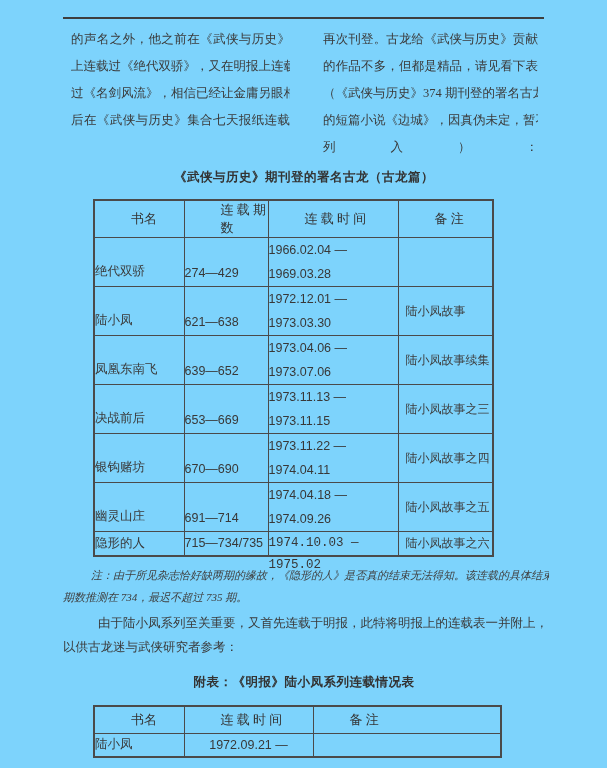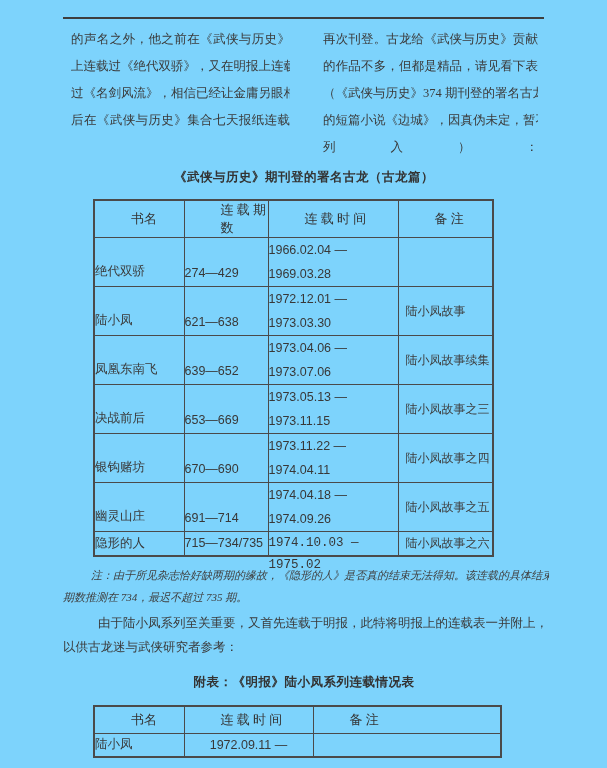--- a/index.html
+++ b/index.html
@@ -122,21 +122,21 @@
         <td class="c-dates">
           <div class="dline num">1973.04.06 —</div>
           <div class="dline num">1973.07.06</div>
         </td>
         <td class="c-remark">陆小凤故事续集</td>
       </tr>
       <tr class="drow">
         <td class="c-book">决战前后</td>
         <td class="c-issue num">653—669</td>
         <td class="c-dates">
-          <div class="dline num">1973.05.13 —</div>
+          <div class="dline num">1973.11.13 —</div>
           <div class="dline num">1973.11.15</div>
         </td>
         <td class="c-remark">陆小凤故事之三</td>
       </tr>
       <tr class="drow">
         <td class="c-book">银钩赌坊</td>
         <td class="c-issue num">670—690</td>
         <td class="c-dates">
           <div class="dline num">1973.11.22 —</div>
           <div class="dline num">1974.04.11</div>
@@ -182,19 +182,19 @@
         <col style="width:188px">
       </colgroup>
     <tbody>
       <tr class="hrow">
         <td>书名</td>
         <td>连 载 时 间</td>
         <td>备 注</td>
       </tr>
       <tr class="drow">
         <td class="c-book">陆小凤</td>
-        <td class="c-time num">1972.09.11 —</td>
+        <td class="c-time num">1972.09.21 —</td>
         <td class="c-remark"></td>
       </tr>
     </tbody>
   </table>
 
 </div>
 
 </body></html>

